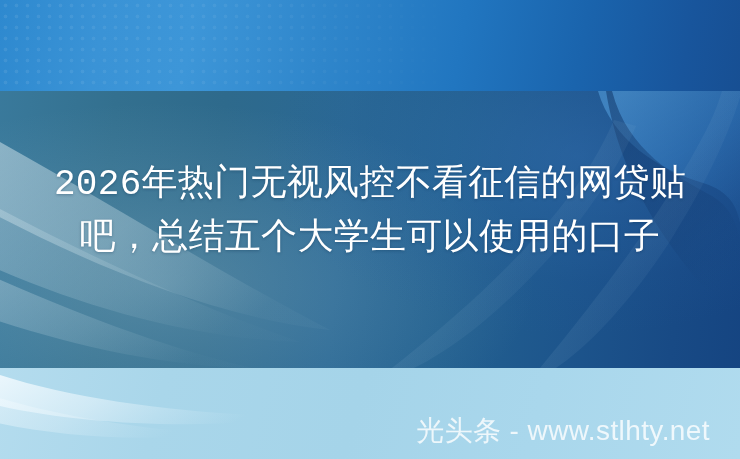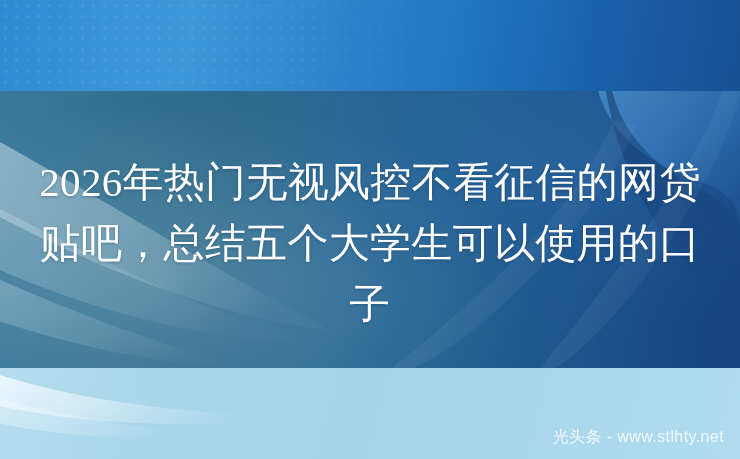--- a/index.html
+++ b/index.html
@@ -116,37 +116,37 @@
   .title-wrap {
     position: absolute;
     left: 0;
     top: 148px;
     width: 740px;
     text-align: center;
     padding: 0 28px;
     box-sizing: border-box;
   }
   .title {
-    margin: 4px;
+    margin: 10px;
     color: #ffffff;
-    font-size: 41px;
+    font-size: 36px;
     line-height: 1.49;
     font-weight: 400;
     letter-spacing: 0.3px;
     text-shadow: 0 1px 3px rgba(10,40,70,0.32);
-    font-family: Liberation Serif, serif;
+    font-family: Liberation Mono, monospace;
   }
 
   
   .watermark {
     position: absolute;
-    right: 16px;
+    right: 30px;
     bottom: 14px;
     color: rgba(255,255,255,0.80);
-    font-size: 16px;
+    font-size: 28px;
     line-height: 1;
     letter-spacing: 0.4px;
     white-space: nowrap;
     font-family: "Liberation Sans", "DejaVu Sans", sans-serif;
   }
 </style>
 </head>
 <body>
 
 <div id="stage">

